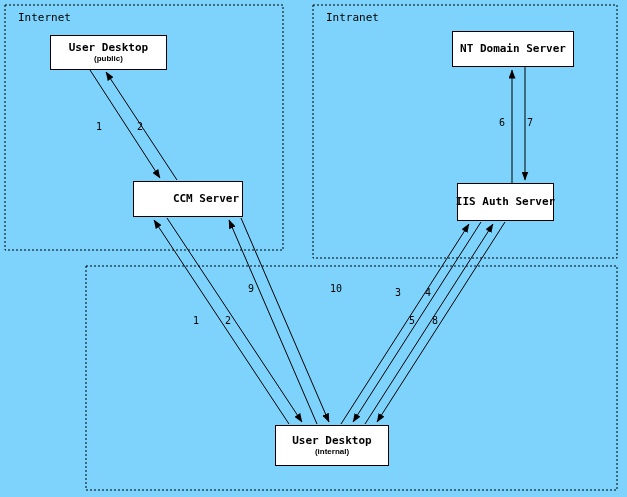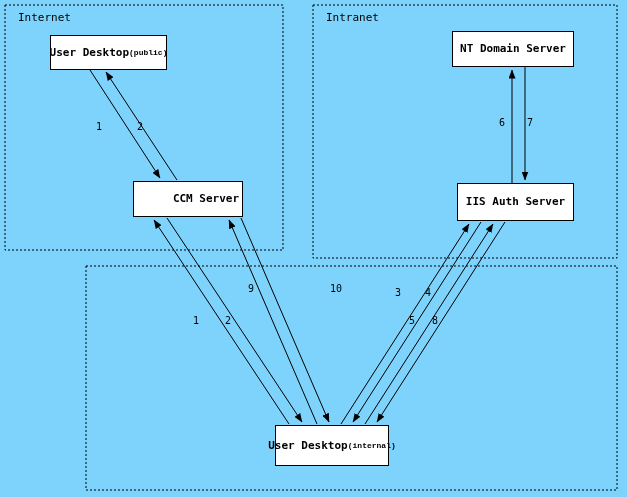--- a/index.html
+++ b/index.html
@@ -32,35 +32,35 @@
     color: #000000;
     white-space: nowrap;
     letter-spacing: 0px;
   }
   .node-box {
     position: absolute;
     box-sizing: border-box;
     border: 1px solid #000000;
     background: #ffffff;
     display: flex;
-    flex-direction: row;
+    flex-direction: column;
     align-items: center;
     justify-content: center;
     text-align: center;
     line-height: 1.25;
   }
   .node-title {
     font-family: "DejaVu Sans Mono", monospace;
     font-size: 11px;
     font-weight: bold;
     color: #000000;
     white-space: nowrap;
   }
   .node-sub {
-    font-family: Liberation Mono, monospace;
+    font-family: Liberation Sans, sans-serif;
     font-size: 8px;
     font-weight: bold;
     color: #000000;
     white-space: nowrap;
   }
   .edge-label {
     position: absolute;
     font-family: "DejaVu Sans Mono", monospace;
     font-size: 10px;
     color: #000000;
@@ -116,21 +116,21 @@
   </div>
 
   <div class="node-box" style="left:133px; top:181px; width:110px; height:36px;padding-left:36px;">
     <div class="node-title">CCM Server</div>
   </div>
 
   <div class="node-box" style="left:452px; top:31px; width:122px; height:36px;">
     <div class="node-title">NT Domain Server</div>
   </div>
 
-  <div class="node-box" style="left:457px; top:183px; width:117px; height:38px;">
+  <div class="node-box" style="left:457px; top:183px; width:97px; height:38px;">
     <div class="node-title">IIS Auth Server</div>
   </div>
 
   <div class="node-box" style="left:275px; top:425px; width:114px; height:41px;">
     <div class="node-title">User Desktop</div>
     <div class="node-sub">(internal)</div>
   </div>
 
   <div class="edge-label" style="left:99px; top:126px;">1</div>
   <div class="edge-label" style="left:140px; top:126px;">2</div>

